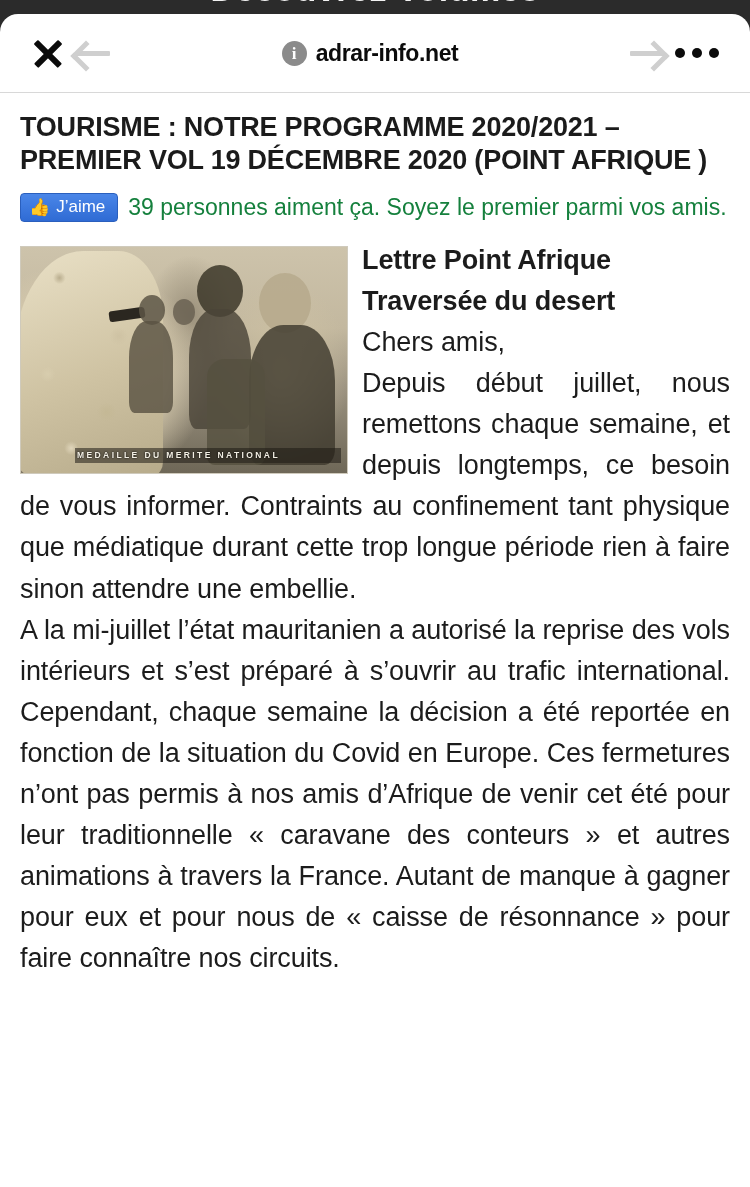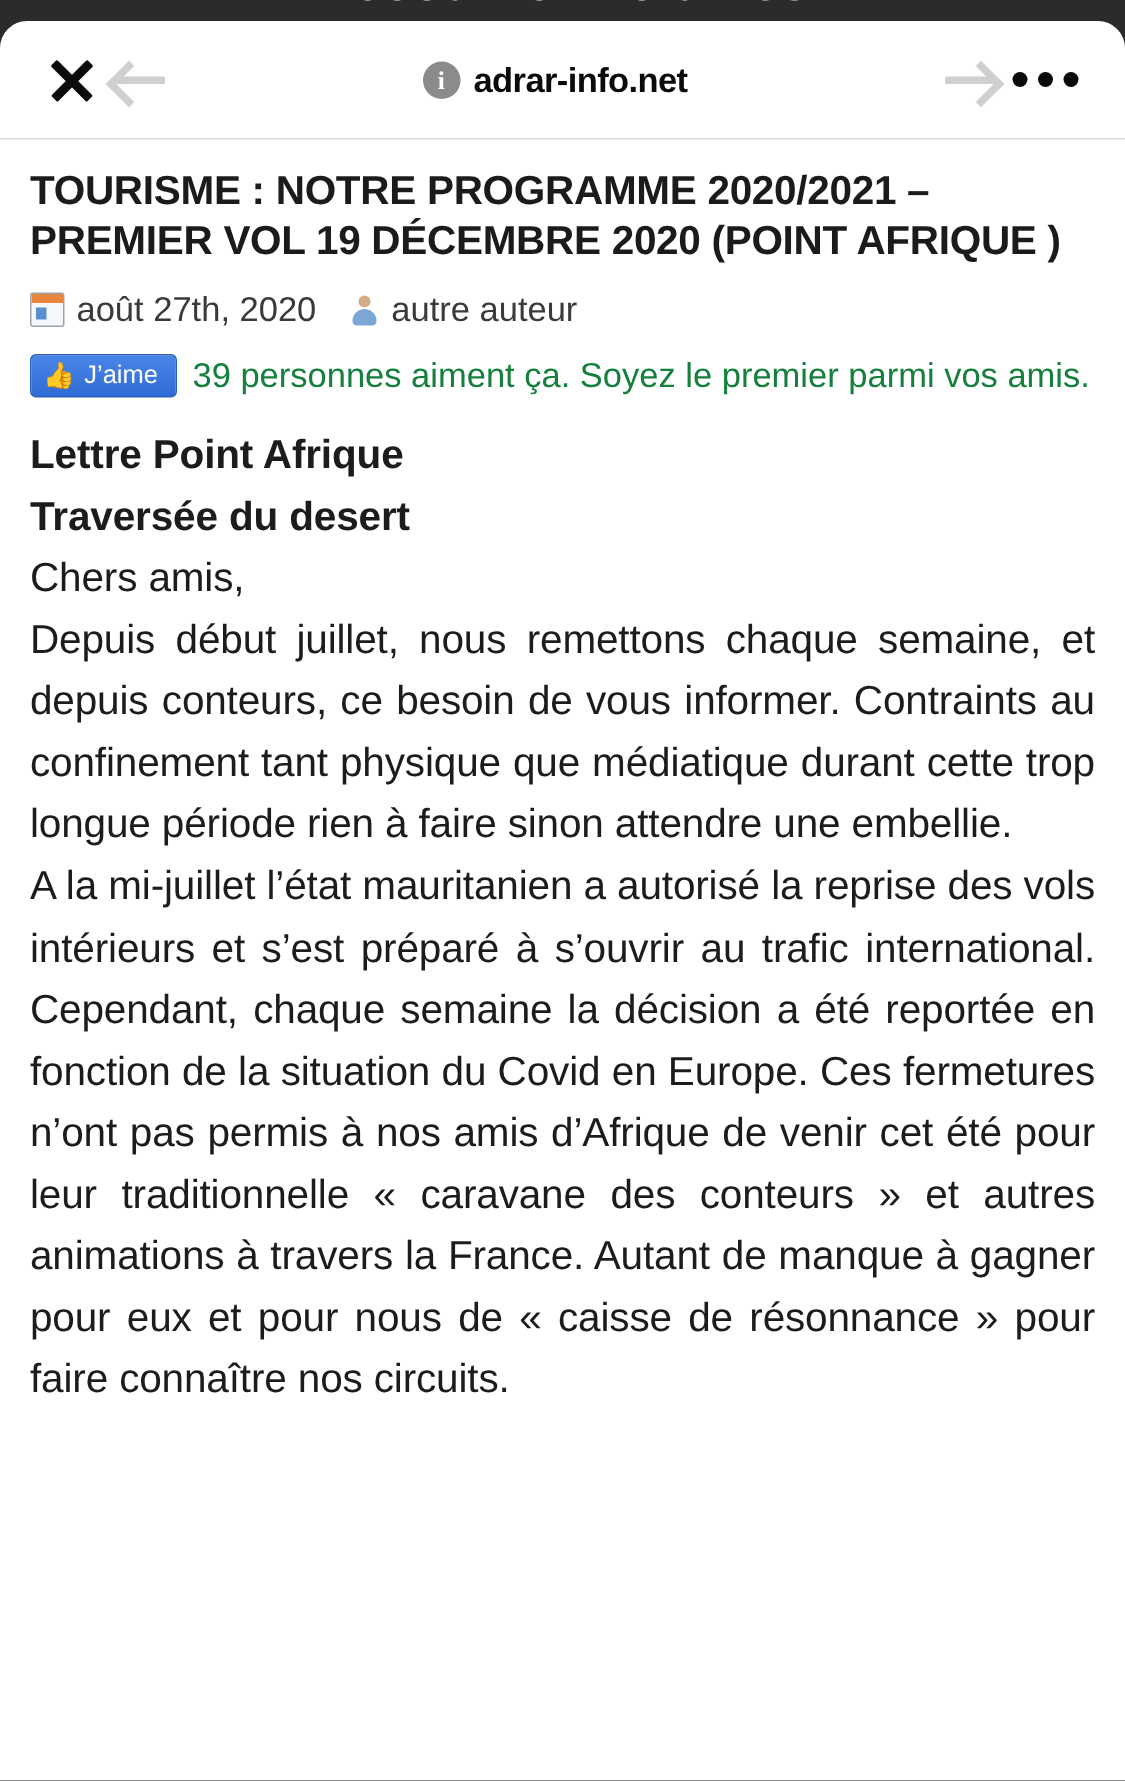--- a/index.html
+++ b/index.html
@@ -383,44 +383,51 @@
       <span></span>
       <span></span>
     </div>
   </div>
 
   <div class="page">
     <div class="page-inner">
 
       <h1 class="article-title">TOURISME : NOTRE PROGRAMME 2020/2021 – PREMIER VOL 19 DÉCEMBRE 2020 (POINT AFRIQUE )</h1>
 
-      <div class="meta-line">
-        <span class="cal-icon"></span>
-        <span>août 27th, 2020</span>
-        <span class="sep"></span>
-        <span class="user-icon"></span>
-        <span>autre auteur</span>
-      </div>
 
       <div class="fb-row">
         <span class="fb-like-btn">
           <span class="thumb">👍</span>
           <span class="lbl">J’aime</span>
         </span>
         <span class="fb-count">39 personnes aiment ça. Soyez le premier parmi vos amis.</span>
       </div>
 
       <div class="body-copy">
 
+        <figure class="photo" style="margin-bottom:4px;">
+          <span class="bg"></span>
+          <span class="lady"></span>
+          <span class="glasses"></span>
+          <span class="head" style="left:176px; top:18px; width:46px; height:52px;"></span>
+          <span class="fig" style="left:168px; top:62px; width:62px; height:120px;"></span>
+          <span class="head" style="left:118px; top:48px; width:26px; height:30px; background:#5d5646;"></span>
+          <span class="fig" style="left:108px; top:74px; width:44px; height:92px; background:#5a5343;"></span>
+          <span class="head" style="left:152px; top:52px; width:22px; height:26px; background:#6a6252;"></span>
+          <span class="head" style="left:238px; top:26px; width:52px; height:60px; background:#b6a98c;"></span>
+          <span class="fig" style="left:228px; top:78px; width:86px; height:140px; background:#3f3a2e;"></span>
+          <span class="fig" style="left:186px; top:112px; width:58px; height:106px; background:#55503f; border-radius:18px 18px 8px 8px;"></span>
+          <span class="caption">MEDAILLE DU MERITE NATIONAL</span>
+        </figure>
 
         <p>
           <span class="lead-bold">Lettre Point Afrique</span><br>
           <span class="lead-bold">Traversée du desert</span><br>
           <span>Chers amis,</span><br>
-          <span>Depuis début juillet, nous remettons chaque semaine, et depuis conteurs, ce besoin de vous informer. Contraints au confinement tant physique que médiatique durant cette trop longue période rien à faire sinon attendre une embellie.</span>
+          <span>Depuis début juillet, nous remettons chaque semaine, et depuis longtemps, ce besoin de vous informer. Contraints au confinement tant physique que médiatique durant cette trop longue période rien à faire sinon attendre une embellie.</span>
         </p>
         <p>A la mi-juillet l’état mauritanien a autorisé la reprise des vols intérieurs et s’est préparé à s’ouvrir au trafic international. Cependant, chaque semaine la décision a été reportée en fonction de la situation du Covid en Europe. Ces fermetures n’ont pas permis à nos amis d’Afrique de venir cet été pour leur traditionnelle « caravane des conteurs » et autres animations à travers la France. Autant de manque à gagner pour eux et pour nous de « caisse de résonnance » pour faire connaître nos circuits.</p>
       </div>
 
     </div>
   </div>
 
 </div>
 
 </body></html>

